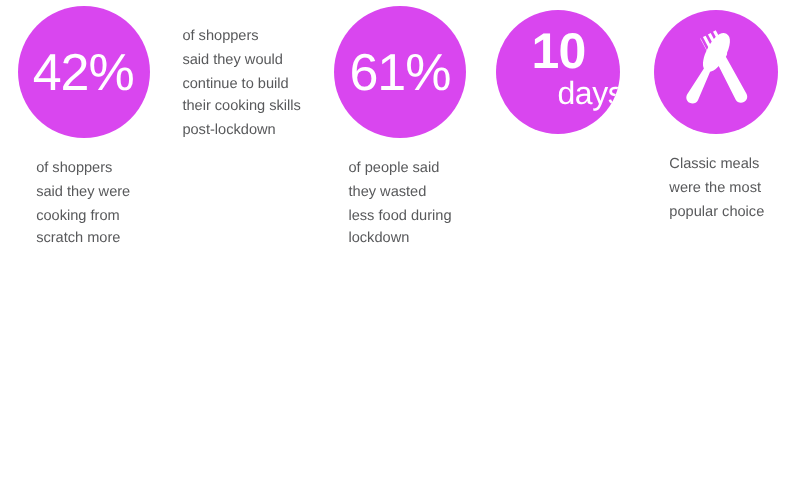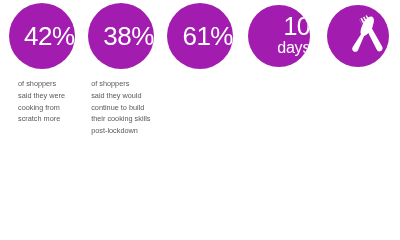--- a/index.html
+++ b/index.html
@@ -27,24 +27,24 @@
     display: flex;
     flex-direction: column;
     align-items: center;
     flex: 1 1 0;
     min-width: 0;
   }
   .stat-circle {
     width: 66px;
     height: 66px;
     border-radius: 50%;
-    background: #a21caf;
+    background: #d946ef;
     display: flex;
     flex-direction: column;
-    align-items: flex-end;
+    align-items: center;
     justify-content: center;
     flex: 0 0 auto;
     position: relative;
     overflow: hidden;
   }
   .stat-circle.small-circle {
     width: 62px;
     height: 62px;
     margin-top: 2px;
   }
@@ -53,21 +53,21 @@
     font-family: "Liberation Sans", sans-serif;
     font-size: 26px;
     font-weight: 400;
     line-height: 1;
     letter-spacing: -0.5px;
     white-space: nowrap;
   }
   .stat-value-big {
     color: #ffffff;
     font-size: 25px;
-    font-weight: 400;
+    font-weight: 700;
     line-height: 0.95;
     letter-spacing: -0.5px;
   }
   .stat-value-sub {
     color: #ffffff;
     font-size: 16px;
     font-weight: 400;
     line-height: 1.05;
     letter-spacing: -0.2px;
     margin-top: 1px;
@@ -98,34 +98,35 @@
     <div class="stat-circle">
       <span class="stat-value">42%</span>
     </div>
     <div class="stat-caption">of shoppers
 said they were
 cooking from
 scratch more</div>
   </div>
 
   <div class="stat-item">
-    <div class="stat-circle">
-      <span class="stat-value">38%</span>
-    </div>
     <div class="stat-caption">of shoppers
 said they would
 continue to build
 their cooking skills
 post-lockdown</div>
   </div>
 
   <div class="stat-item">
     <div class="stat-circle">
       <span class="stat-value">61%</span>
     </div>
+    <div class="stat-caption">of people said
+they wasted
+less food during
+lockdown</div>
   </div>
 
   <div class="stat-item">
     <div class="stat-circle small-circle">
       <span class="stat-value-big">10</span>
       <span class="stat-value-sub">days</span>
     </div>
   </div>
 
   <div class="stat-item">
@@ -136,15 +137,18 @@
             <g transform="rotate(28 50 50)">
               <path d="M40 6 C33 6 29 16 29 30 C29 42 32 50 36 53 L33 88 C33 92 36 95 40 95 C44 95 47 92 47 88 L44 53 C48 50 51 42 51 30 C51 16 47 6 40 6 Z"></path>
             </g>
             <g transform="rotate(-28 50 50)">
               <path d="M52 8 L52 34 C52 37 54 39 56 40 L55 88 C55 92 58 95 62 95 C66 95 69 92 69 88 L68 40 C70 39 72 37 72 34 L72 8 L68.5 8 L68.5 31 L65.5 31 L65.5 8 L62 8 L62 31 L59 31 L59 8 L55.5 8 L55.5 31 L52.5 31 L52.5 8 Z"></path>
             </g>
           </g>
         </svg>
       </span>
     </div>
+    <div class="stat-caption">Classic meals
+were the most
+popular choice</div>
   </div>
 
 </div>
 
 </body></html>

